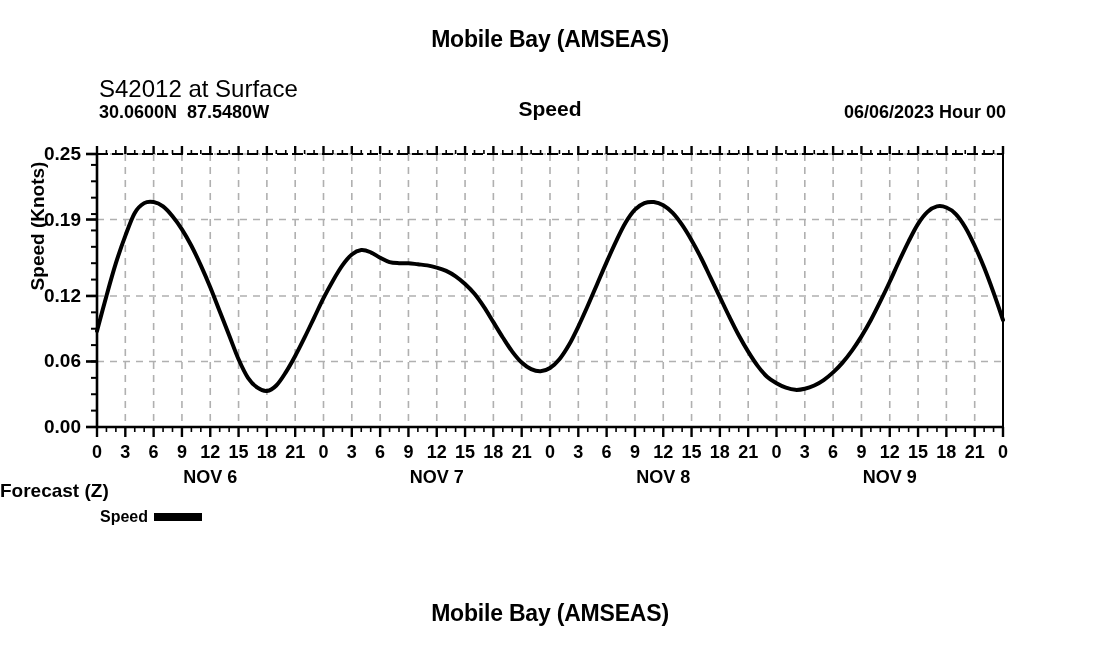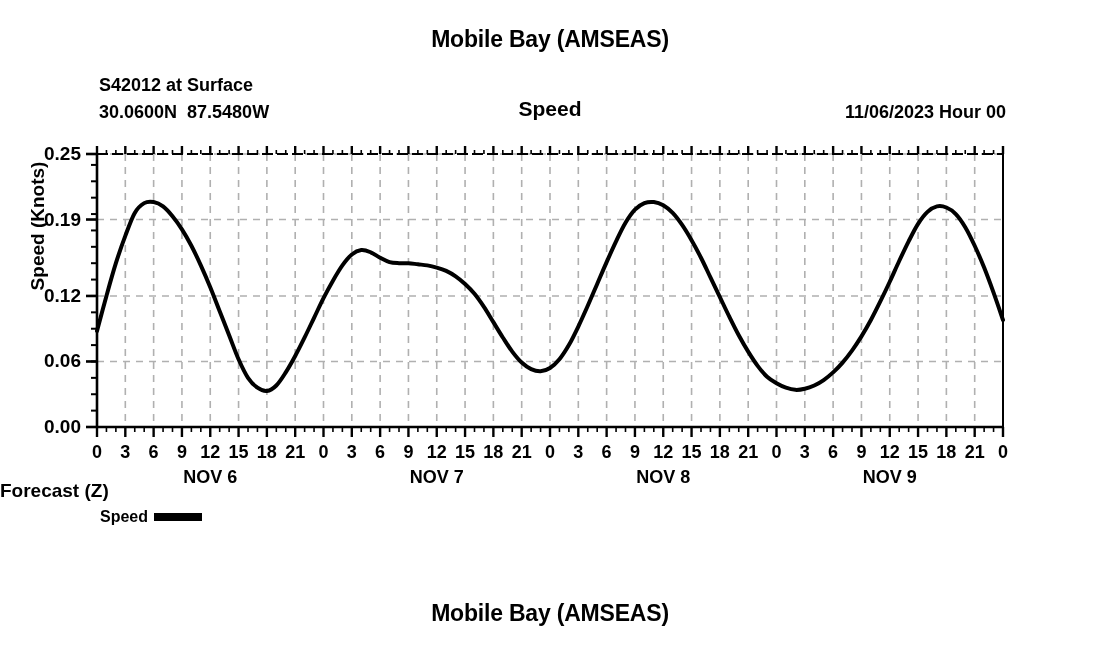--- a/index.html
+++ b/index.html
@@ -38,22 +38,22 @@
     width: 1100px;
     text-align: center;
     font-size: 23px;
     font-weight: bold;
     letter-spacing: -0.2px;
   }
   .station-line1 {
     position: absolute;
     left: 99px;
     top: 75px;
-    font-size: 18px;
-    font-weight: bold;
+    font-size: 24px;
+    font-weight: normal;
     white-space: pre;
   }
   .station-line2 {
     position: absolute;
     left: 99px;
     top: 102px;
     font-size: 18px;
     font-weight: bold;
     white-space: pre;
   }
@@ -144,21 +144,21 @@
 </head>
 <body>
 
 <div id="figure">
 
   <div class="title-top">Mobile Bay (AMSEAS)</div>
 
   <div class="station-line1">S42012 at Surface</div>
   <div class="station-line2">30.0600N  87.5480W</div>
   <div class="subtitle-center">Speed</div>
-  <div class="run-stamp">11/06/2023 Hour 00</div>
+  <div class="run-stamp">06/06/2023 Hour 00</div>
 
   <div class="ylabel">Speed (Knots)</div>
 
   <svg class="plot" id="plot-svg" width="1100" height="480">
       <line x1="97" x2="1003" y1="361.48" y2="361.48" stroke="#b0b0b0" stroke-width="1.6" stroke-dasharray="7,6"></line>
       <line x1="97" x2="1003" y1="295.96000000000004" y2="295.96000000000004" stroke="#b0b0b0" stroke-width="1.6" stroke-dasharray="7,6"></line>
       <line x1="97" x2="1003" y1="219.52" y2="219.52" stroke="#b0b0b0" stroke-width="1.6" stroke-dasharray="7,6"></line>
       <line x1="97" x2="1003" y1="154" y2="154" stroke="#b0b0b0" stroke-width="1.6" stroke-dasharray="7,6"></line>
       <line x1="125.3125" x2="125.3125" y1="154" y2="427" stroke="#b0b0b0" stroke-width="1.6" stroke-dasharray="7,6"></line>
       <line x1="153.625" x2="153.625" y1="154" y2="427" stroke="#b0b0b0" stroke-width="1.6" stroke-dasharray="7,6"></line>

